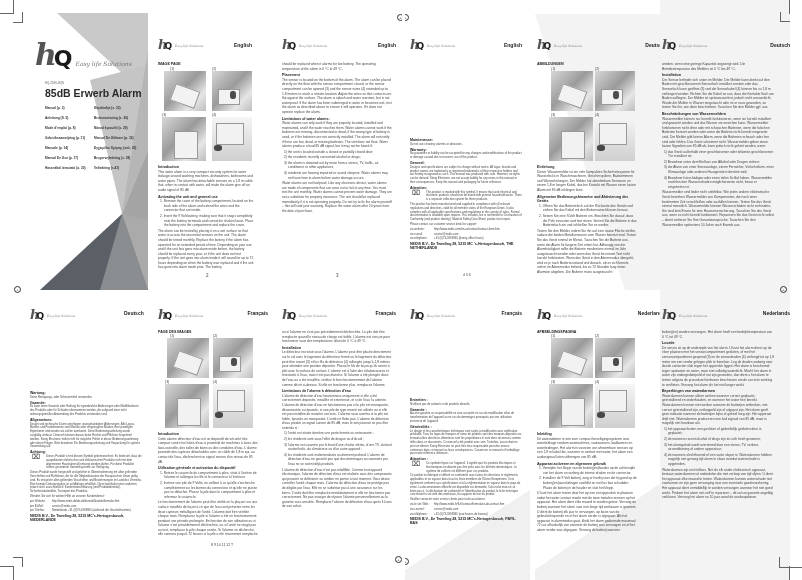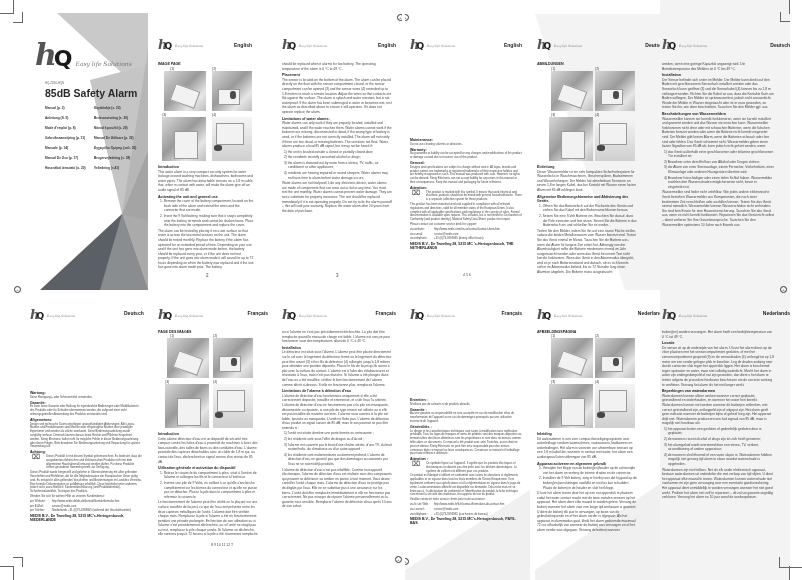--- a/index.html
+++ b/index.html
@@ -59,21 +59,21 @@
     <div class="crop" style="left:0;top:13px;width:14px;height:1px;"></div>
     <div class="crop" style="left:22px;top:12px;width:1px;height:10px;"></div>
     <div class="crop" style="left:13px;top:22px;width:10px;height:1px;"></div>
 
     <div class="logo" style="left:35px;top:40px;">
       <span class="h" style="font-size:30px;">h</span>
       <span class="q" style="font-size:22px;">Q</span>
       <span class="tag" style="font-size:6px;">Easy life Solutions</span>
     </div>
     <div class="cover-model" style="left:45px;top:81px;">HQ-ZD90-HQN</div>
-    <div class="cover-title" style="left:45px;top:87px;">85dB Safety Alarm</div>
+    <div class="cover-title" style="left:45px;top:87px;">85dB Erwerb Alarm</div>
     <div class="toc" style="left:45px;top:103px;">
       <div>Manual (p. 2)</div>
       <div>Anleitung (S. 5)</div>
       <div>Mode d'emploi (p. 8)</div>
       <div>Gebruiksaanwijzing (p. 11)</div>
       <div>Manuale (p. 14)</div>
       <div>Manual De Uso (p. 17)</div>
       <div>Használati útmutató (o. 20)</div>
     </div>
     <div class="toc" style="left:94px;top:103px;">

